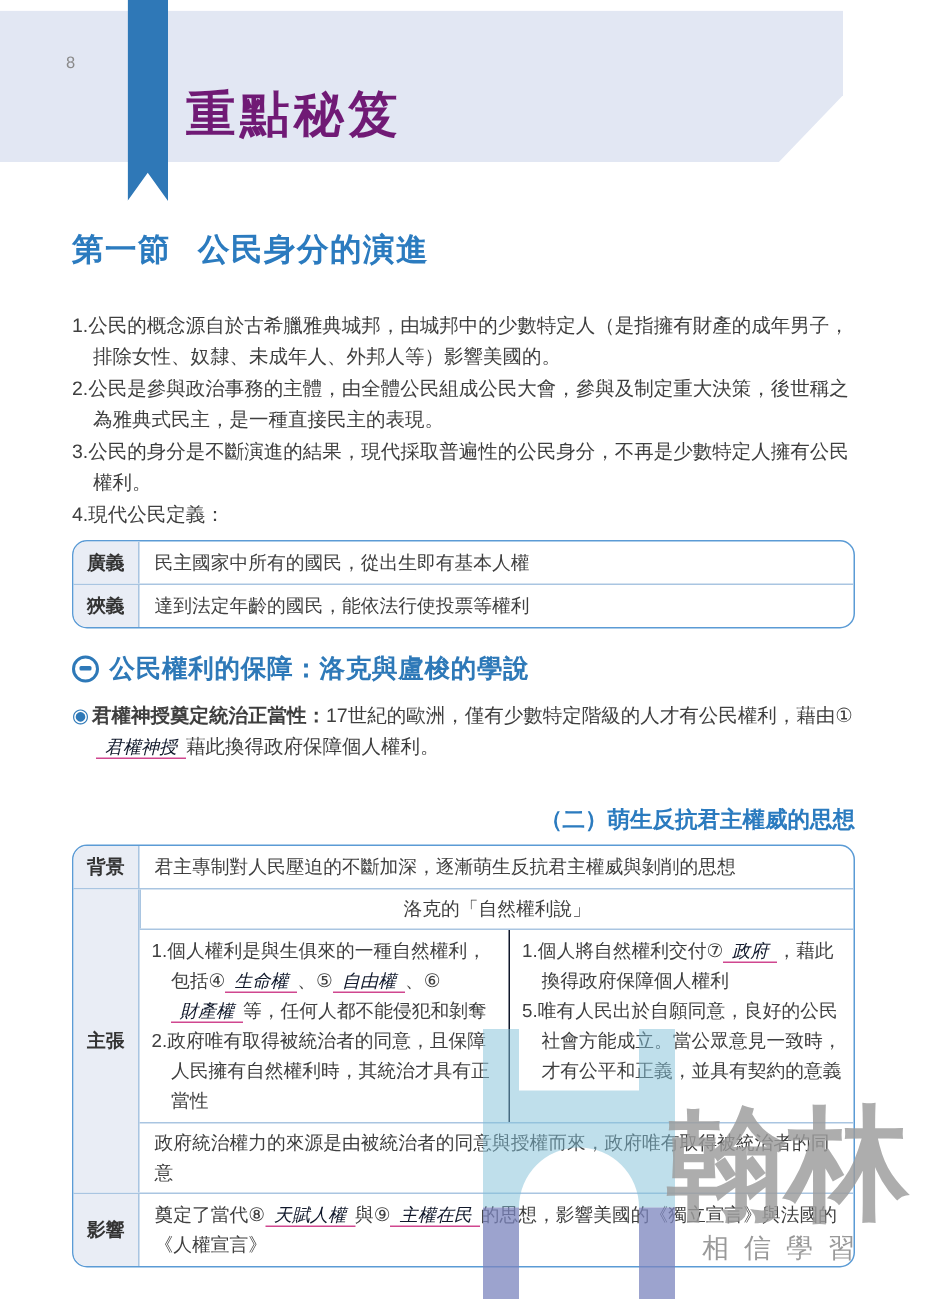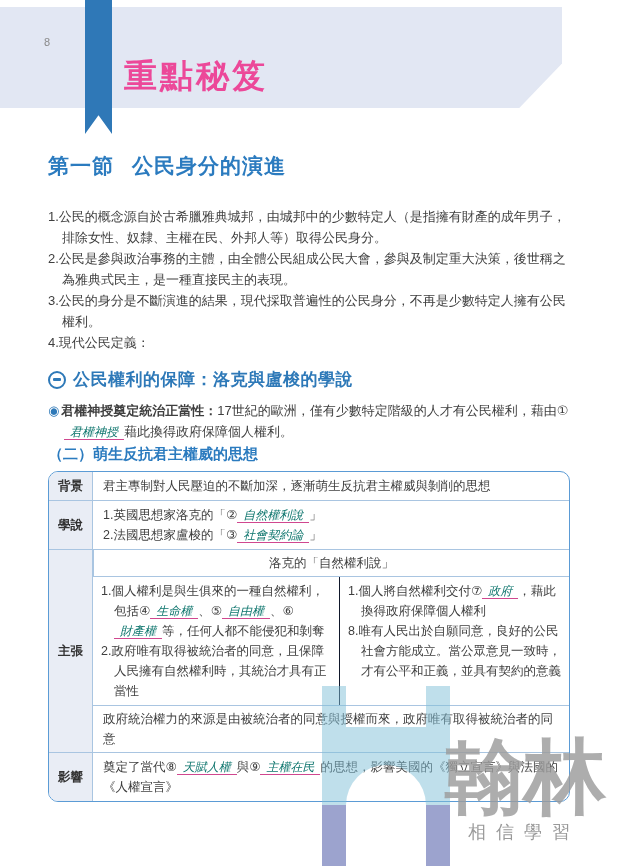--- a/index.html
+++ b/index.html
@@ -18,21 +18,21 @@
     background:#e2e7f3; z-index:1;
     clip-path:polygon(0 0,100% 0,100% 56%,92.4% 100%,0 100%);
   }
   .ribbon {
     position:absolute; top:0; left:85px; width:27px; height:134px;
     background:#2f78b7; z-index:3;
     clip-path:polygon(0 0,100% 0,100% 100%,50% 86%,0 100%);
   }
   .banner-title {
     position:absolute; top:54px; left:124px; z-index:2;
-    font-size:33px; font-weight:bold; color:#ec4899; letter-spacing:3px;
+    font-size:33px; font-weight:bold; color:#701a75; letter-spacing:3px;
   }
 
   
   .content { position:absolute; top:152px; left:48px; width:522px; z-index:2; }
 
   .section-title { color:#2b7bbf; font-size:21px; font-weight:bold; letter-spacing:1px; }
   .section-title .gap { display:inline-block; width:18px; }
 
   .intro { margin-top:26px; font-size:13px; line-height:21px; }
   .intro .li { padding-left:14px; text-indent:-14px; }
@@ -69,25 +69,25 @@
   }
   .sec-icon .bar {
     position:absolute; left:3px; right:3px; top:50%; height:2.5px;
     margin-top:-1.25px; background:#2e79b8; border-radius:1px;
   }
   .h2 .t { font-size:17px; font-weight:bold; letter-spacing:0.5px; }
 
   .point { margin-top:9px; font-size:13px; line-height:21px; padding-left:16px; text-indent:-16px; }
   .point .bullet { color:#2e79b8; font-size:13px; margin-right:2px; }
 
-  .h3 { margin-top:2px; font-size:15px; font-weight:bold; color:#2b7bbf; }
+  .h3 { margin-top:28px; font-size:15px; font-weight:bold; color:#2b7bbf;text-align:right; }
 
   
   .ans {
-    color:#0f766e; font-style:italic; font-family:"DejaVu Serif","Liberation Serif",serif;
+    color:#0f172a; font-style:italic; font-family:"DejaVu Serif","Liberation Serif",serif;
     font-size:12px; padding:0 6px; border-bottom:1.5px solid #d0478f; white-space:nowrap;
   }
 
   
   .wm { position:absolute; z-index:5; pointer-events:none; }
   .wm-arch { left:322px; top:684px; width:128px; height:182px; }
   .wm-logo {
     left:444px; top:736px; font-size:82px; line-height:1; font-weight:bold;
     color:#9c9c9c; opacity:0.82; letter-spacing:-2px;
   }
@@ -101,67 +101,70 @@
   <div class="pageno">8</div>
   <div class="banner"></div>
   <div class="ribbon"></div>
   <div class="banner-title">重點秘笈</div>
 
   <div class="content">
 
     <div class="section-title"><span>第一節</span><span class="gap"></span><span>公民身分的演進</span></div>
 
     <div class="intro">
-      <div class="li"><span>1.</span><span>公民的概念源自於古希臘雅典城邦，由城邦中的少數特定人（是指擁有財產的成年男子，排除女性、奴隸、主權在民、外邦人等）取得公民身分。</span></div>
+      <div class="li"><span>1.</span><span>公民的概念源自於古希臘雅典城邦，由城邦中的少數特定人（是指擁有財產的成年男子，排除女性、奴隸、未成年人、外邦人等）影響美國的。</span></div>
       <div class="li"><span>2.</span><span>公民是參與政治事務的主體，由全體公民組成公民大會，參與及制定重大決策，後世稱之為雅典式民主，是一種直接民主的表現。</span></div>
       <div class="li"><span>3.</span><span>公民的身分是不斷演進的結果，現代採取普遍性的公民身分，不再是少數特定人擁有公民權利。</span></div>
       <div class="li"><span>4.</span><span>現代公民定義：</span></div>
     </div>
 
+    <div class="box-table">
+      <div class="trow">
+        <div class="tlbl">廣義</div>
+        <div class="tval">民主國家中所有的國民，從出生即有基本人權</div>
+      </div>
+      <div class="trow">
+        <div class="tlbl">狹義</div>
+        <div class="tval">達到法定年齡的國民，能依法行使投票等權利</div>
+      </div>
+    </div>
 
     <div class="h2">
       <span class="sec-icon">
           <span class="bar"></span>
         </span>
       <span class="t">公民權利的保障：洛克與盧梭的學說</span>
     </div>
 
     <div class="point"><span class="bullet">◉</span><b>君權神授奠定統治正當性：</b><span>17世紀的歐洲，僅有少數特定階級的人才有公民權利，藉由</span><span>①</span><span class="ans">君權神授</span><span>藉此換得政府保障個人權利。</span></div>
 
     <div class="h3">（二）萌生反抗君主權威的思想</div>
 
     <div class="box-table">
 
       <div class="trow">
         <div class="tlbl">背景</div>
         <div class="tval">君主專制對人民壓迫的不斷加深，逐漸萌生反抗君主權威與剝削的思想</div>
       </div>
 
-      <div class="trow">
-        <div class="tlbl">學說</div>
-        <div class="tval">
-          <div class="hang"><span>1.英國思想家洛克的「</span><span>②</span><span class="ans">自然權利說</span><span>」</span></div>
-          <div class="hang"><span>2.法國思想家盧梭的「</span><span>③</span><span class="ans">社會契約論</span><span>」</span></div>
-        </div>
-      </div>
 
       <div class="trow">
         <div class="tlbl">主張</div>
         <div class="tval nopad">
           <div class="sub-hdr">
             <div>洛克的「自然權利說」</div>
           </div>
           <div class="sub-body">
             <div>
               <div class="hang"><span>1.個人權利是與生俱來的一種自然權利，包括</span><span>④</span><span class="ans">生命權</span><span>、</span><span>⑤</span><span class="ans">自由權</span><span>、</span><span>⑥</span><span class="ans">財產權</span><span>等，任何人都不能侵犯和剝奪</span></div>
               <div class="hang">2.政府唯有取得被統治者的同意，且保障人民擁有自然權利時，其統治才具有正當性</div>
             </div>
             <div>
               <div class="hang"><span>1.個人將自然權利交付</span><span>⑦</span><span class="ans">政府</span><span>，藉此換得政府保障個人權利</span></div>
-              <div class="hang">8.唯有人民出於自願同意，良好的公民社會方能成立。當公眾意見一致時，才有公平和正義，並具有契約的意義</div>
+              <div class="hang">5.唯有人民出於自願同意，良好的公民社會方能成立。當公眾意見一致時，才有公平和正義，並具有契約的意義</div>
             </div>
           </div>
           <div class="merged-row">政府統治權力的來源是由被統治者的同意與授權而來，政府唯有取得被統治者的同意</div>
         </div>
       </div>
 
       <div class="trow">
         <div class="tlbl">影響</div>
         <div class="tval"><span>奠定了當代</span><span>⑧</span><span class="ans">天賦人權</span><span>與</span><span>⑨</span><span class="ans">主權在民</span><span>的思想，影響美國的《獨立宣言》與法國的《人權宣言》</span></div>
       </div>

